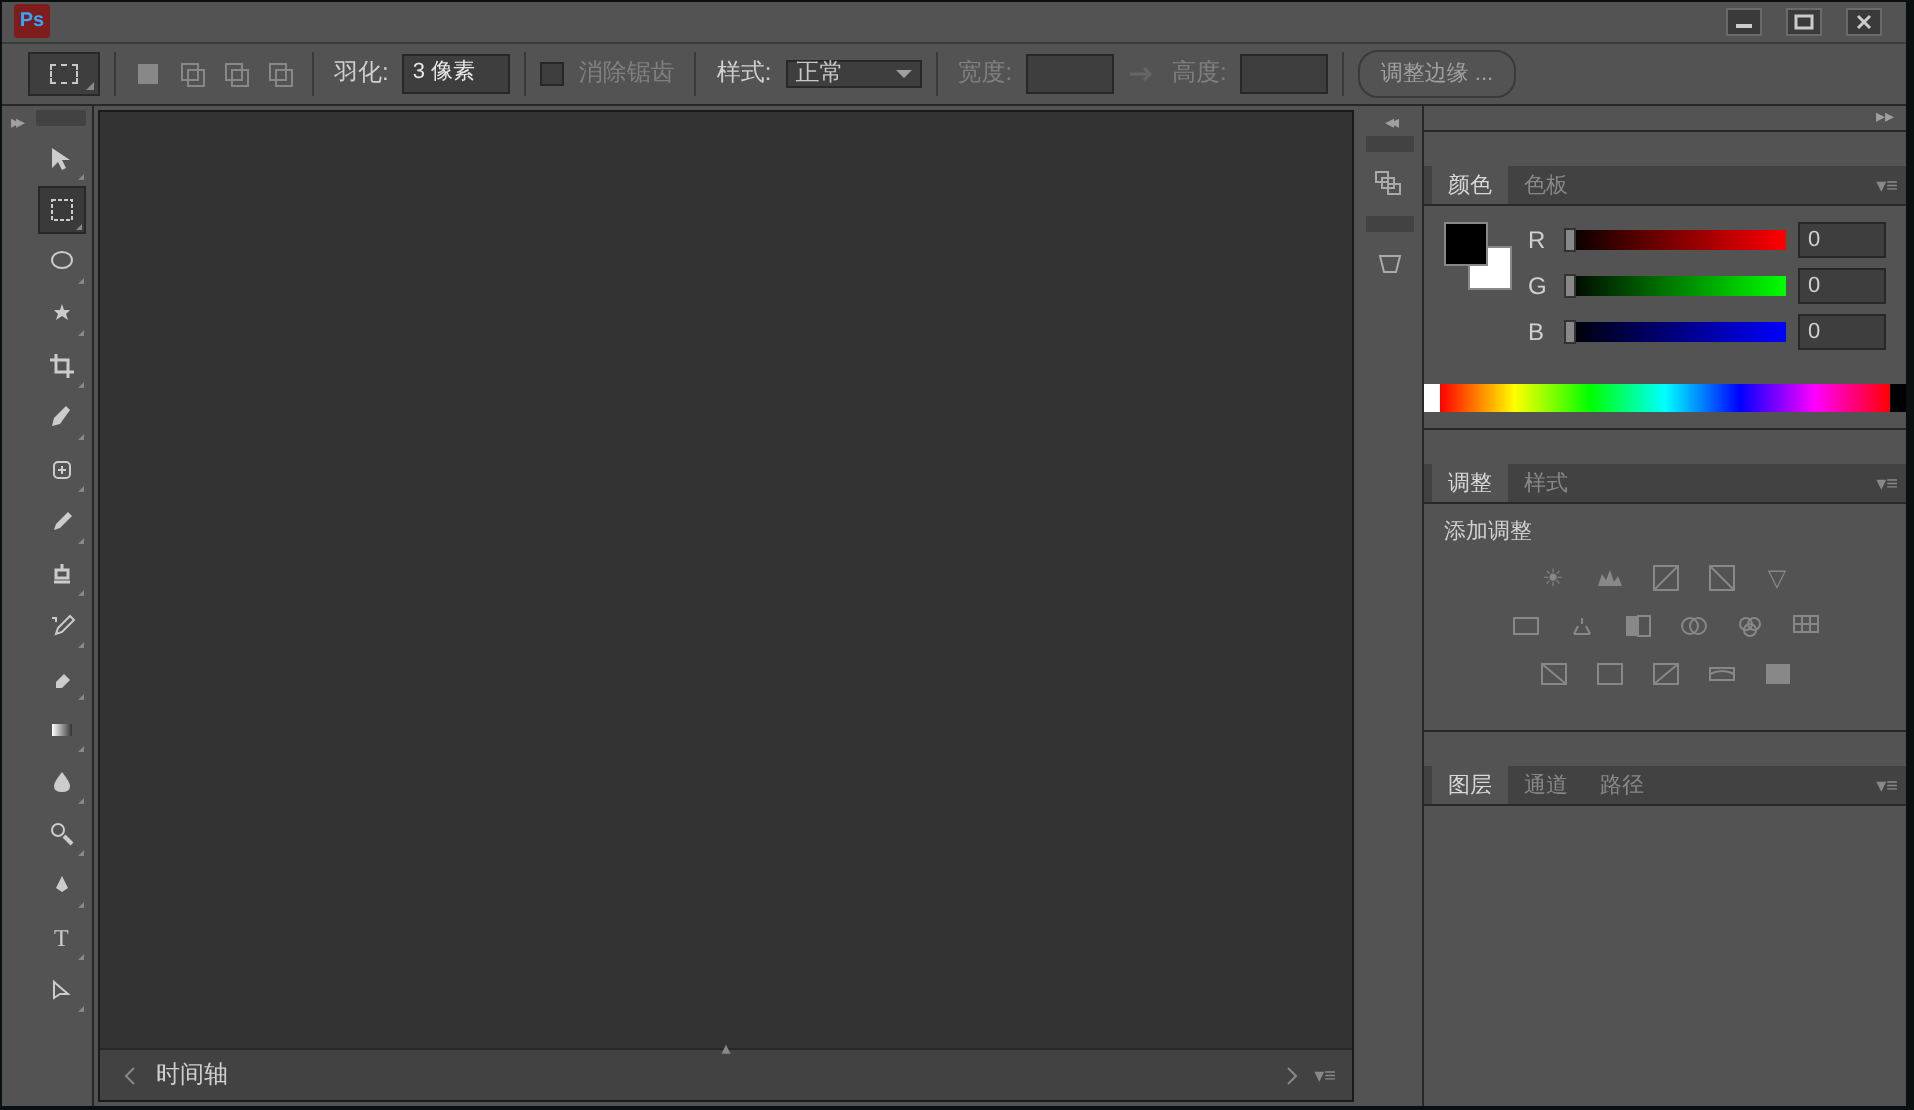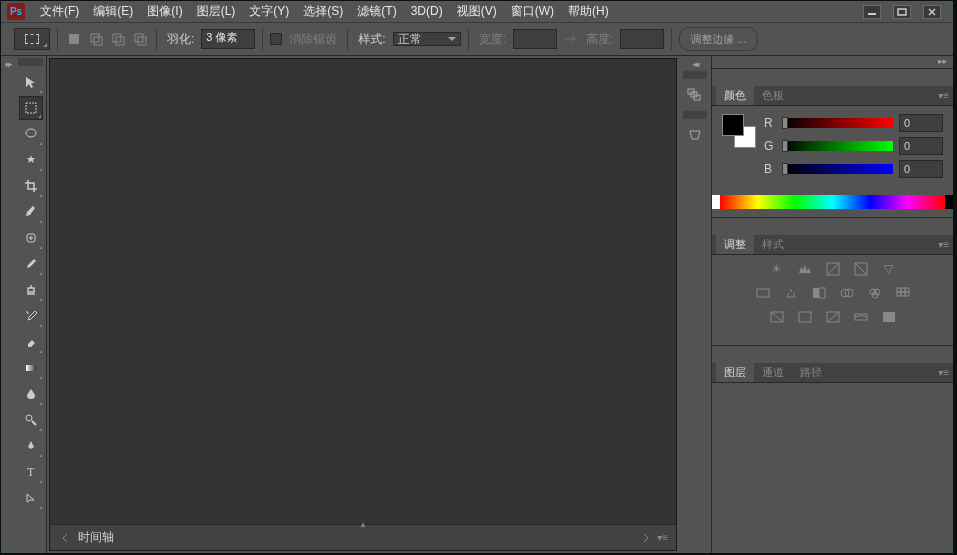--- a/index.html
+++ b/index.html
@@ -95,33 +95,20 @@
     
     svg { display: block; }
   </style>
 </head>
 <body>
 
 <div class="app">
 
   <div class="titlebar">
     <div class="ps-logo">Ps</div>
-    <div class="menubar">
-      <div class="menu-item">文件(F)</div>
-      <div class="menu-item">编辑(E)</div>
-      <div class="menu-item">图像(I)</div>
-      <div class="menu-item">图层(L)</div>
-      <div class="menu-item">文字(Y)</div>
-      <div class="menu-item">选择(S)</div>
-      <div class="menu-item">滤镜(T)</div>
-      <div class="menu-item">3D(D)</div>
-      <div class="menu-item">视图(V)</div>
-      <div class="menu-item">窗口(W)</div>
-      <div class="menu-item">帮助(H)</div>
-    </div>
     <div class="win-controls">
       <div class="win-btn">
           <svg viewBox="0 0 10 8">
             <line x1="1" y1="6" x2="9" y2="6" stroke="#ccc" stroke-width="2"></line>
           </svg>
         </div>
       <div class="win-btn">
           <svg viewBox="0 0 10 8">
             <rect x="1" y="1" width="8" height="6" fill="none" stroke="#ccc" stroke-width="1.5"></rect>
           </svg>
@@ -389,20 +376,21 @@
           <div class="hue-strip"></div>
         </div>
 
         <div class="panel adj-panel">
           <div class="panel-tabs">
             <div class="tab active">调整</div>
             <div class="tab">样式</div>
             <span class="panel-menu">▾≡</span>
           </div>
           <div class="panel-body">
+            <div class="adj-label">添加调整</div>
             <div class="adj-icons-row">
               <div class="adj-icon">☀</div>
               <div class="adj-icon">
                   <svg width="16" height="12">
                     <path d="M2 10 L4 4 L6 7 L8 2 L10 8 L12 5 L14 10 Z" fill="#888"></path>
                   </svg>
                 </div>
               <div class="adj-icon">
                   <svg width="14" height="14">
                     <rect x="1" y="1" width="12" height="12" fill="none" stroke="#888"></rect>

